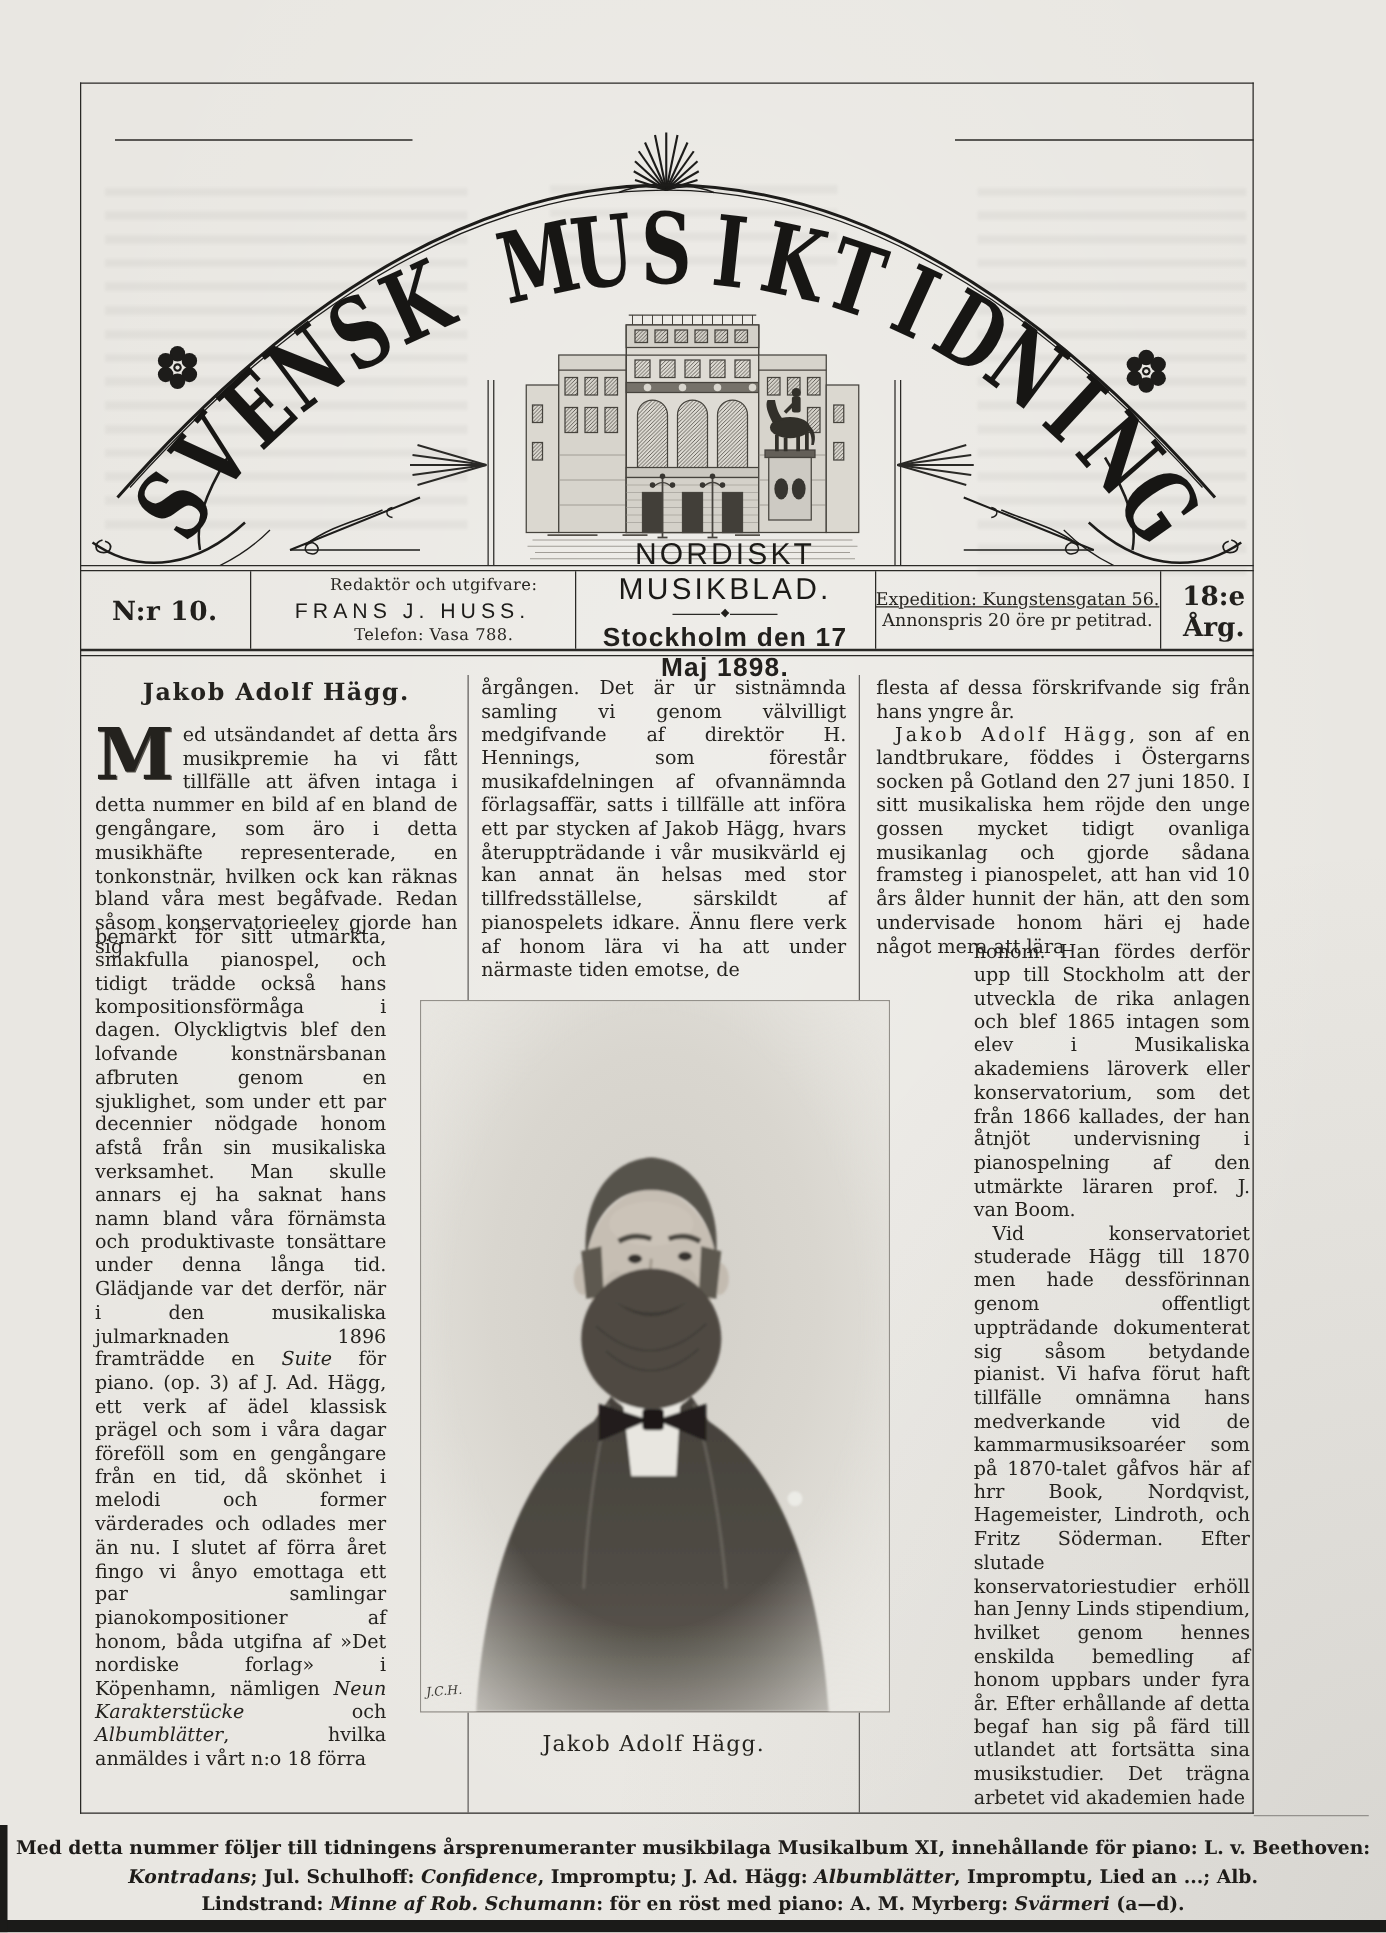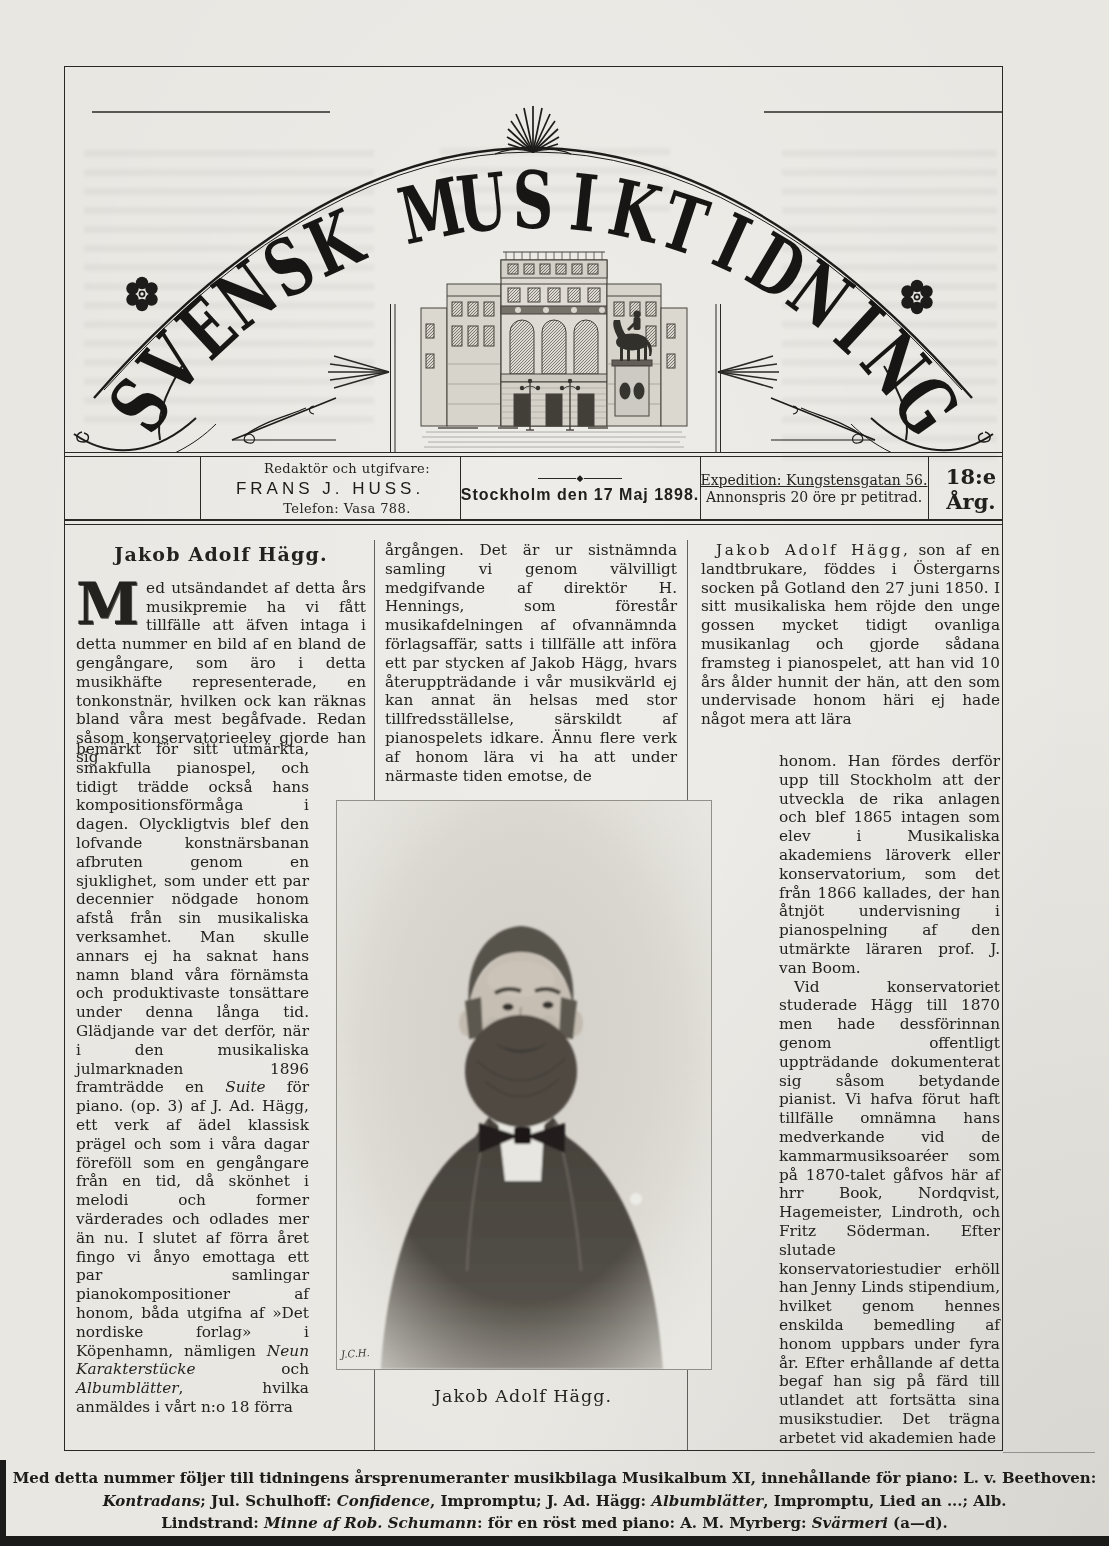--- a/index.html
+++ b/index.html
@@ -21,21 +21,21 @@
   .cell{position:absolute;top:5px;height:63px;display:flex;flex-direction:column;
     justify-content:center;align-items:center;text-align:center;}
   .vsep{position:absolute;top:5px;height:62px;width:1px;background:#2a2926;}
   .small-line{font-size:13px;letter-spacing:.4px;color:#26241f;line-height:16px;margin-left:34px;}
   .issue{font-size:21px;font-weight:bold;letter-spacing:.5px;}
   .editor-name{font-family:"Liberation Sans","DejaVu Sans",sans-serif;font-size:17px;
     letter-spacing:4px;margin:2px 0;color:#1d1c19;}
   .journal{font-family:"Liberation Sans","DejaVu Sans",sans-serif;font-size:24px;
     letter-spacing:2.5px;color:#1b1a17;}
   .dateline{font-family:"Liberation Sans","DejaVu Sans",sans-serif;font-weight:bold;
-    font-size:16px;letter-spacing:1px;margin-top:1px;}
+    font-size:21px;letter-spacing:1px;margin-top:1px;}
   .diamond-rule{display:flex;align-items:center;height:9px;margin:1px 0 2px 0;}
   .diamond-rule .dl{width:38px;height:1px;background:#2a2926;}
   .diamond-rule .dm{font-size:9px;line-height:9px;padding:0 1px;font-family:"DejaVu Sans",sans-serif;}
   .exp-line{font-size:14px;line-height:17px;color:#26241f;}
   .volume{font-size:21px;font-weight:bold;}
   
   .bodycol{position:absolute;font-size:15.3px;line-height:18.8px;text-align:justify;color:#24221e;}
   .bodycol p{margin:0;}
   .art-title{text-align:center;font-size:19px;font-weight:bold;letter-spacing:1.2px;margin:0 0 15px 0;}
   .dropcap{float:left;font-size:57px;line-height:46px;font-weight:bold;
@@ -295,26 +295,30 @@
   <div id="band">
     <div class="rule" style="left:0;top:0;width:939px;height:1px"></div>
     <div class="rule" style="left:0;top:4px;width:939px;height:1px"></div>
     <div class="rule" style="left:0;top:67px;width:939px;height:1.5px"></div>
     <div class="rule" style="left:0;top:72px;width:939px;height:1px"></div>
     <div class="vsep" style="left:136px"></div>
     <div class="vsep" style="left:396px"></div>
     <div class="vsep" style="left:636px"></div>
     <div class="vsep" style="left:864px"></div>
 
+    <div class="cell" style="left:0;width:136px">
+      <div class="issue">N:r 10.</div>
+    </div>
     <div class="cell" style="left:136px;width:260px">
       <div class="small-line">Redaktör och utgifvare:</div>
       <div class="editor-name">FRANS J. HUSS.</div>
       <div class="small-line">Telefon: Vasa 788.</div>
     </div>
     <div class="cell" style="left:396px;width:240px">
+      <div class="journal">NORDISKT MUSIKBLAD.</div>
       <div class="diamond-rule">
         <span class="dl"></span>
           <span class="dm">◆</span>
           <span class="dl"></span>
       </div>
       <div class="dateline">Stockholm den 17 Maj 1898.</div>
     </div>
     <div class="cell" style="left:636px;width:228px">
       <div class="exp-line" style="text-decoration:underline">Expedition: Kungstensgatan 56.</div>
       <div class="exp-line">Annonspris 20 öre pr petitrad.</div>
@@ -333,20 +337,21 @@
   </div>
   <div class="bodycol" style="left:76px;top:740px;width:233px">
     <p><span>bemärkt för sitt utmärkta, smakfulla pianospel, och tidigt trädde också hans kompositionsförmåga i dagen. Olyckligtvis blef den lofvande konstnärsbanan afbruten genom en sjuklighet, som under ett par decennier nödgade honom afstå från sin musikaliska verksamhet. Man skulle annars ej ha saknat hans namn bland våra förnämsta och produktivaste tonsättare under denna långa tid. Glädjande var det derför, när i den musikaliska julmarknaden 1896 framträdde en </span><span style="font-style: italic;">Suite</span><span> för piano. (op. 3) af J. Ad. Hägg, ett verk af ädel klassisk prägel och som i våra dagar föreföll som en gengångare från en tid, då skönhet i melodi och former värderades och odlades mer än nu. I slutet af förra året fingo vi ånyo emottaga ett par samlingar pianokompositioner af honom, båda utgifna af »Det nordiske forlag» i Köpenhamn, nämligen </span><span style="font-style: italic;">Neun Karakterstücke</span><span> och </span><span style="font-style: italic;">Albumblätter</span><span>, hvilka anmäldes i vårt n:o 18 förra</span></p>
   </div>
 
   <div class="bodycol" style="left:385px;top:541px;width:292px">
     <p>årgången.  Det är ur sistnämnda samling vi genom välvilligt medgifvande af direktör H. Hennings, som förestår musikafdelningen af ofvannämnda förlagsaffär, satts i tillfälle att införa ett par stycken af Jakob Hägg, hvars återuppträdande i vår musikvärld ej kan annat än helsas med stor tillfredsställelse, särskildt af pianospelets idkare. Ännu flere verk af honom lära vi ha att under närmaste tiden emotse, de</p>
   </div>
 
   <div class="bodycol" style="left:701px;top:541px;width:299px">
+    <p>flesta af dessa förskrifvande sig från hans yngre år.</p>
     <p class="indent"><span style="letter-spacing: 2.5px;">Jakob Adolf Hägg</span><span>, son af en landtbrukare, föddes i Östergarns socken på Gotland den 27 juni 1850. I sitt musikaliska hem röjde den unge gossen mycket tidigt ovanliga musikanlag och gjorde sådana framsteg i pianospelet, att han vid 10 års ålder hunnit der hän, att den som undervisade honom häri ej hade något mera att lära</span></p>
   </div>
   <div class="bodycol" style="left:779px;top:752px;width:221px">
     <p>honom. Han fördes derför upp till Stockholm att der utveckla de rika anlagen och blef 1865 intagen som elev i Musikaliska akademiens läroverk eller konservatorium, som det från 1866 kallades, der han åtnjöt undervisning i pianospelning af den utmärkte läraren prof. J. van Boom.</p>
     <p class="indent">Vid konservatoriet studerade Hägg till 1870 men hade dessförinnan genom offentligt uppträdande dokumenterat sig såsom betydande pianist. Vi hafva förut haft tillfälle omnämna hans medverkande vid de kammarmusiksoaréer som på 1870-talet gåfvos här af hrr Book, Nordqvist, Hagemeister, Lindroth, och Fritz Söderman. Efter slutade konservatoriestudier erhöll han Jenny Linds stipendium, hvilket genom hennes enskilda bemedling af honom uppbars under fyra år. Efter erhållande af detta begaf han sig på färd till utlandet att fortsätta sina musikstudier. Det trägna arbetet vid akademien hade</p>
   </div>
 
   <div id="portraitBox">
     <svg width="374" height="568" viewBox="0 0 374 568">
       <defs>

